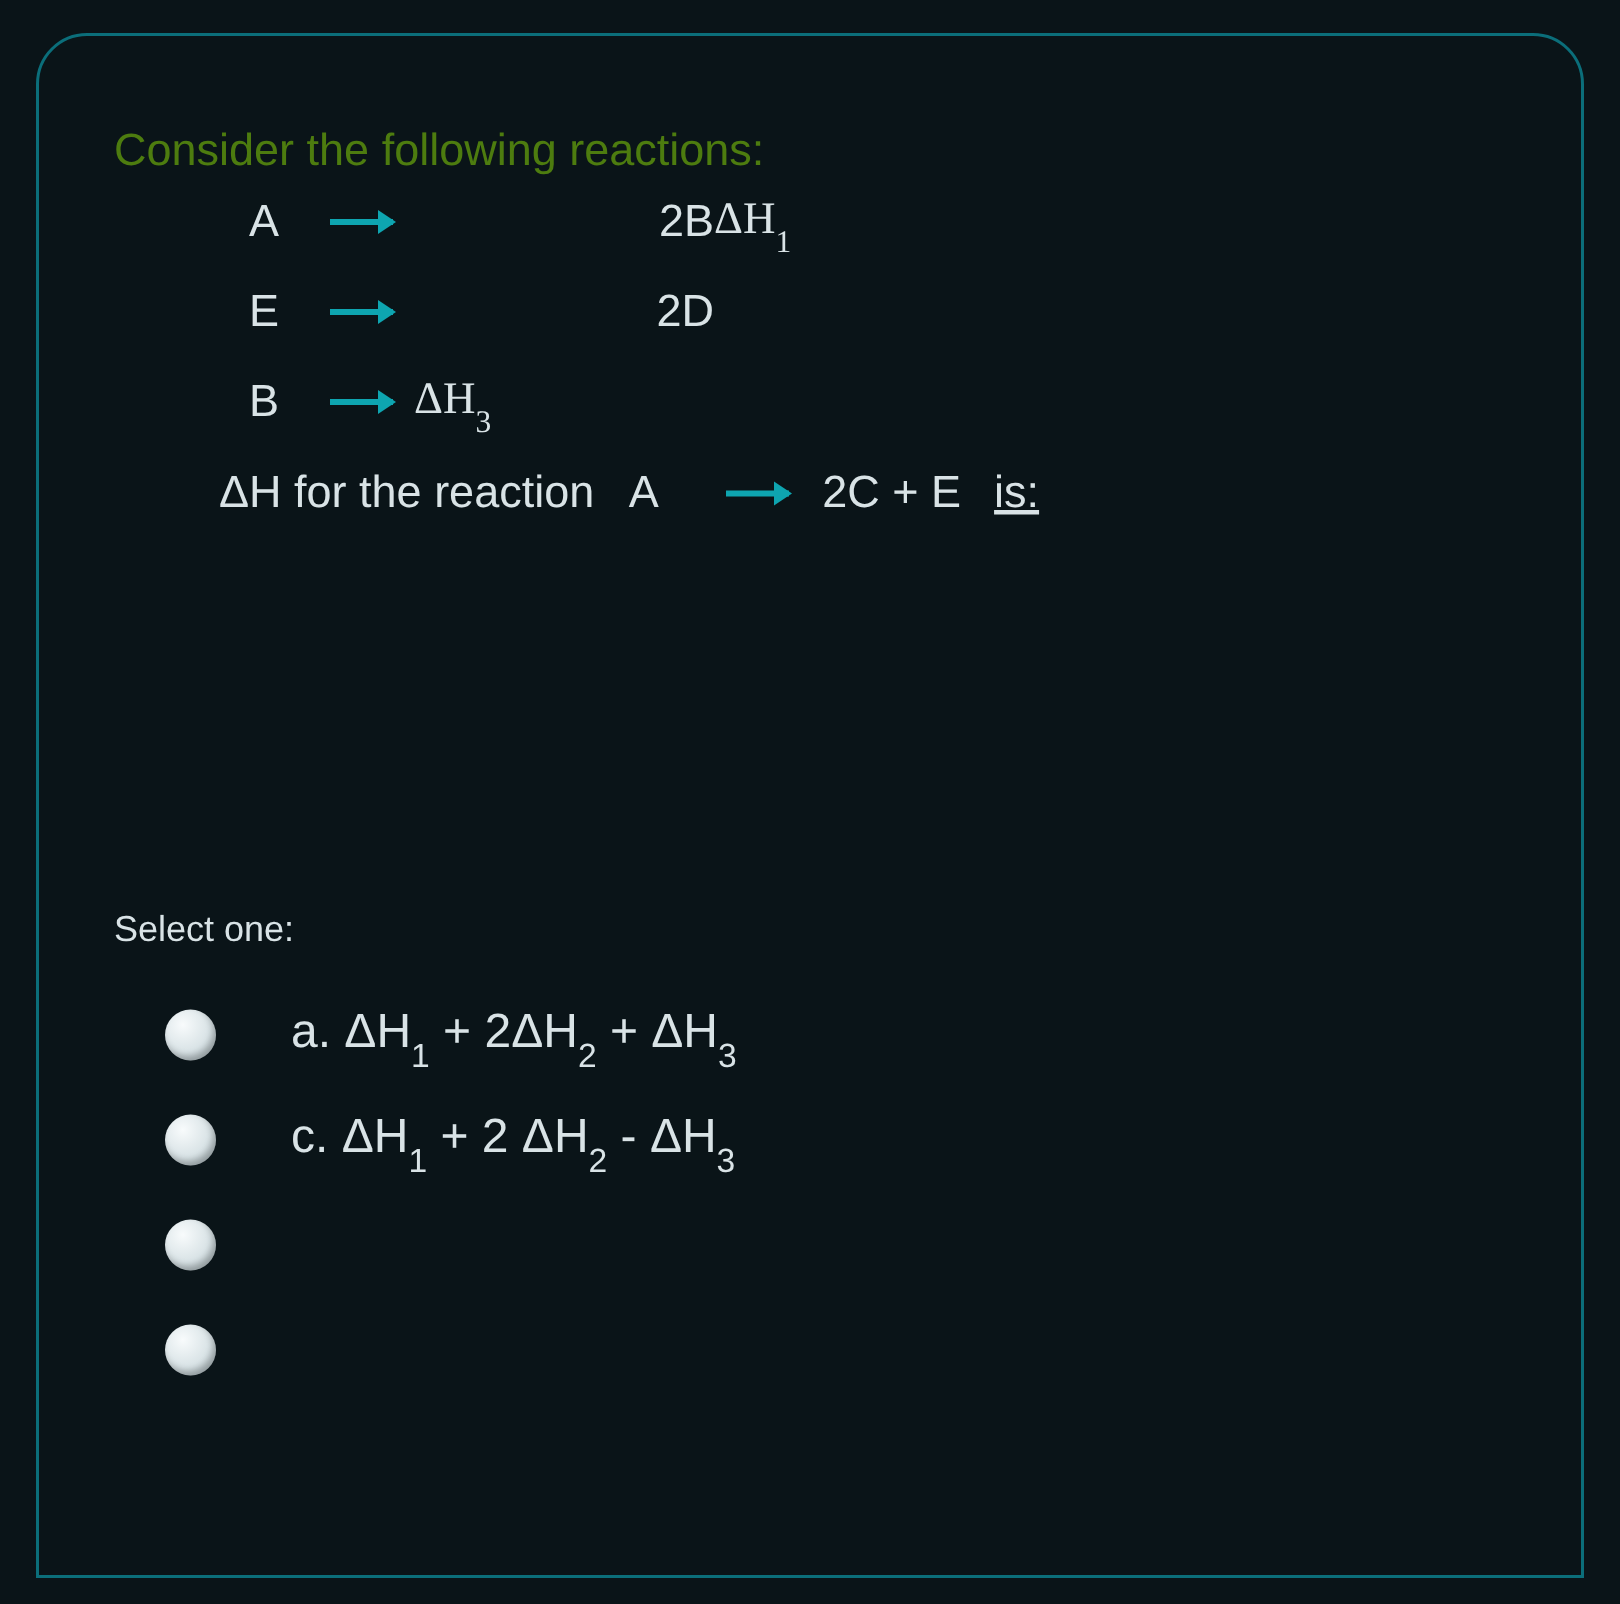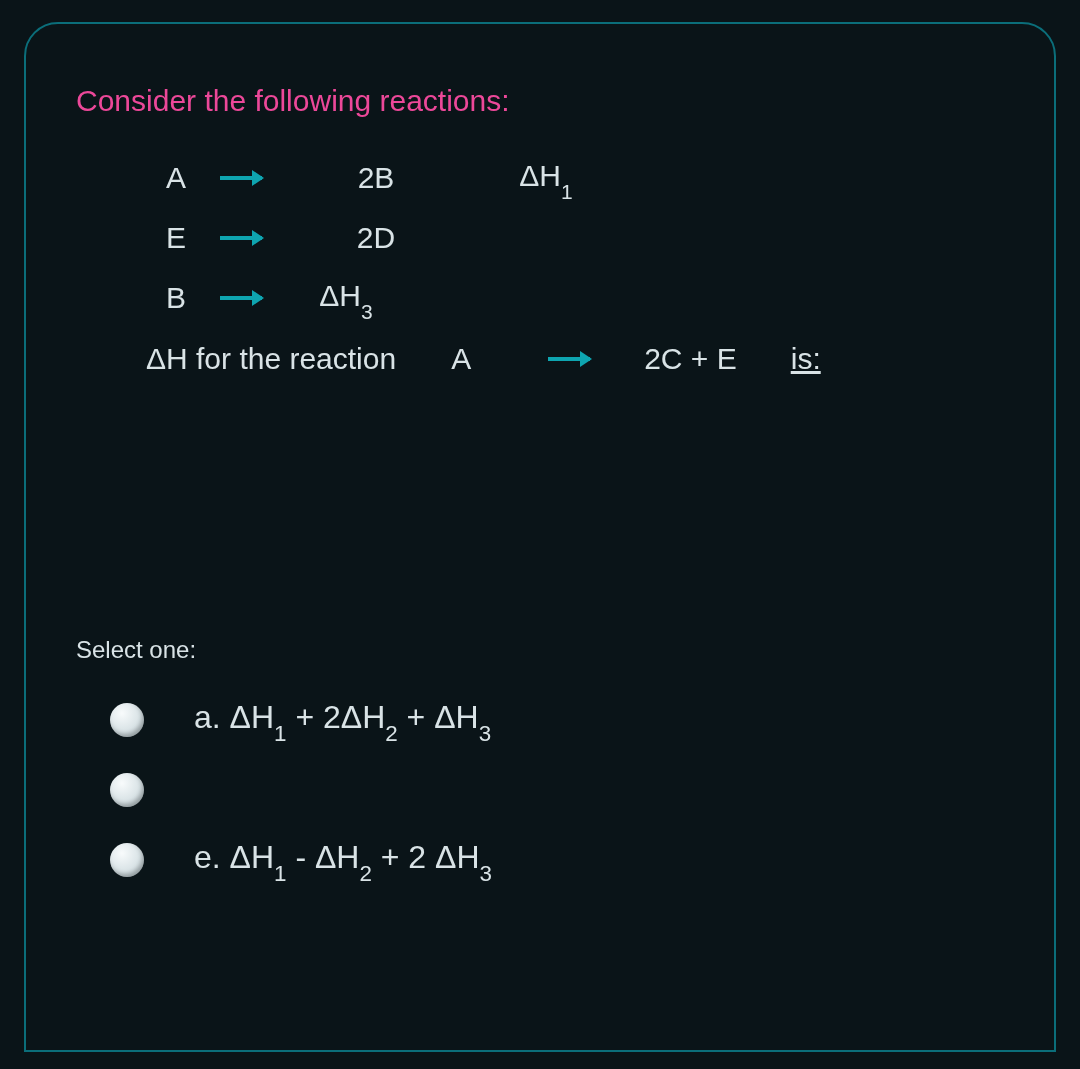--- a/index.html
+++ b/index.html
@@ -18,55 +18,53 @@
     width: 1032px;
     height: 1030px;
     border: 2px solid #0b6e7a;
     border-top-left-radius: 34px;
     border-top-right-radius: 34px;
     padding: 60px 50px 40px 50px;
     background: transparent;
   }
   .prompt {
     font-size: 30px;
-    color: #ec4899;
-    margin-bottom: 30px;
+    color: #4d7c0f;
   }
   .reactions {
     margin-left: 70px;
     margin-bottom: 260px;
   }
   .rxn-row {
     display: flex;
     align-items: center;
     font-size: 30px;
     color: #d9e3e6;
     height: 60px;
   }
   .col-left   { width: 60px;  text-align: center; font-weight: 500; }
   .col-arrow  { width: 70px;  display:flex; justify-content:center; align-items:center; }
-  .col-prod   { width: 200px; text-align: center; font-weight: 500; }
-  .col-dh     { width: 140px; text-align: center; font-weight: 500; }
+  .col-prod   { width: 200px; text-align: right; font-weight: 500; }
+  .col-dh     { width: 140px; text-align: left; font-weight: 500; font-family: Liberation Serif, serif; }
   .arrow {
     width: 42px; height: 4px; background: #0ea5b0; position: relative;
   }
   .arrow::after {
     content: ""; position: absolute; right: -2px; top: -6px;
     border-left: 12px solid #0ea5b0;
     border-top: 8px solid transparent;
     border-bottom: 8px solid transparent;
   }
   .sub { font-size: 0.7em; vertical-align: sub; position: relative; top: 6px; }
   .target-row {
     display: flex;
     align-items: center;
     font-size: 30px;
     color: #d9e3e6;
     margin-top: 14px;
-    gap: 32px;
   }
   .target-row .seg { margin-right: 18px; }
   .target-row .col-arrow { width: 70px; margin: 0 8px; }
   .select-label {
     font-size: 24px;
     color: #d9e3e6;
     margin-bottom: 24px;
   }
   .options { margin-left: 34px; }
   .option {
@@ -144,27 +142,30 @@
   <div class="options">
 
     <div class="option">
       <div class="radio"></div>
       <div class="option-text">
         <span>a.</span><span> ΔH</span><span class="sub">1</span><span> + 2ΔH</span><span class="sub">2</span><span> + ΔH</span><span class="sub">3</span>
       </div>
     </div>
 
 
+    <div class="option">
+      <div class="radio"></div>
+      <div class="option-text">
+        <span>c.</span><span> ΔH</span><span class="sub">1</span><span> + 2 ΔH</span><span class="sub">2</span><span> - ΔH</span><span class="sub">3</span>
+      </div>
+    </div>
 
     <div class="option">
       <div class="radio"></div>
     </div>
 
     <div class="option">
       <div class="radio"></div>
-      <div class="option-text">
-        <span>e.</span><span>  ΔH</span><span class="sub">1</span><span> - ΔH</span><span class="sub">2</span><span> + 2 ΔH</span><span class="sub">3</span>
-      </div>
     </div>
 
   </div>
 
 </div>
 
 </body></html>

